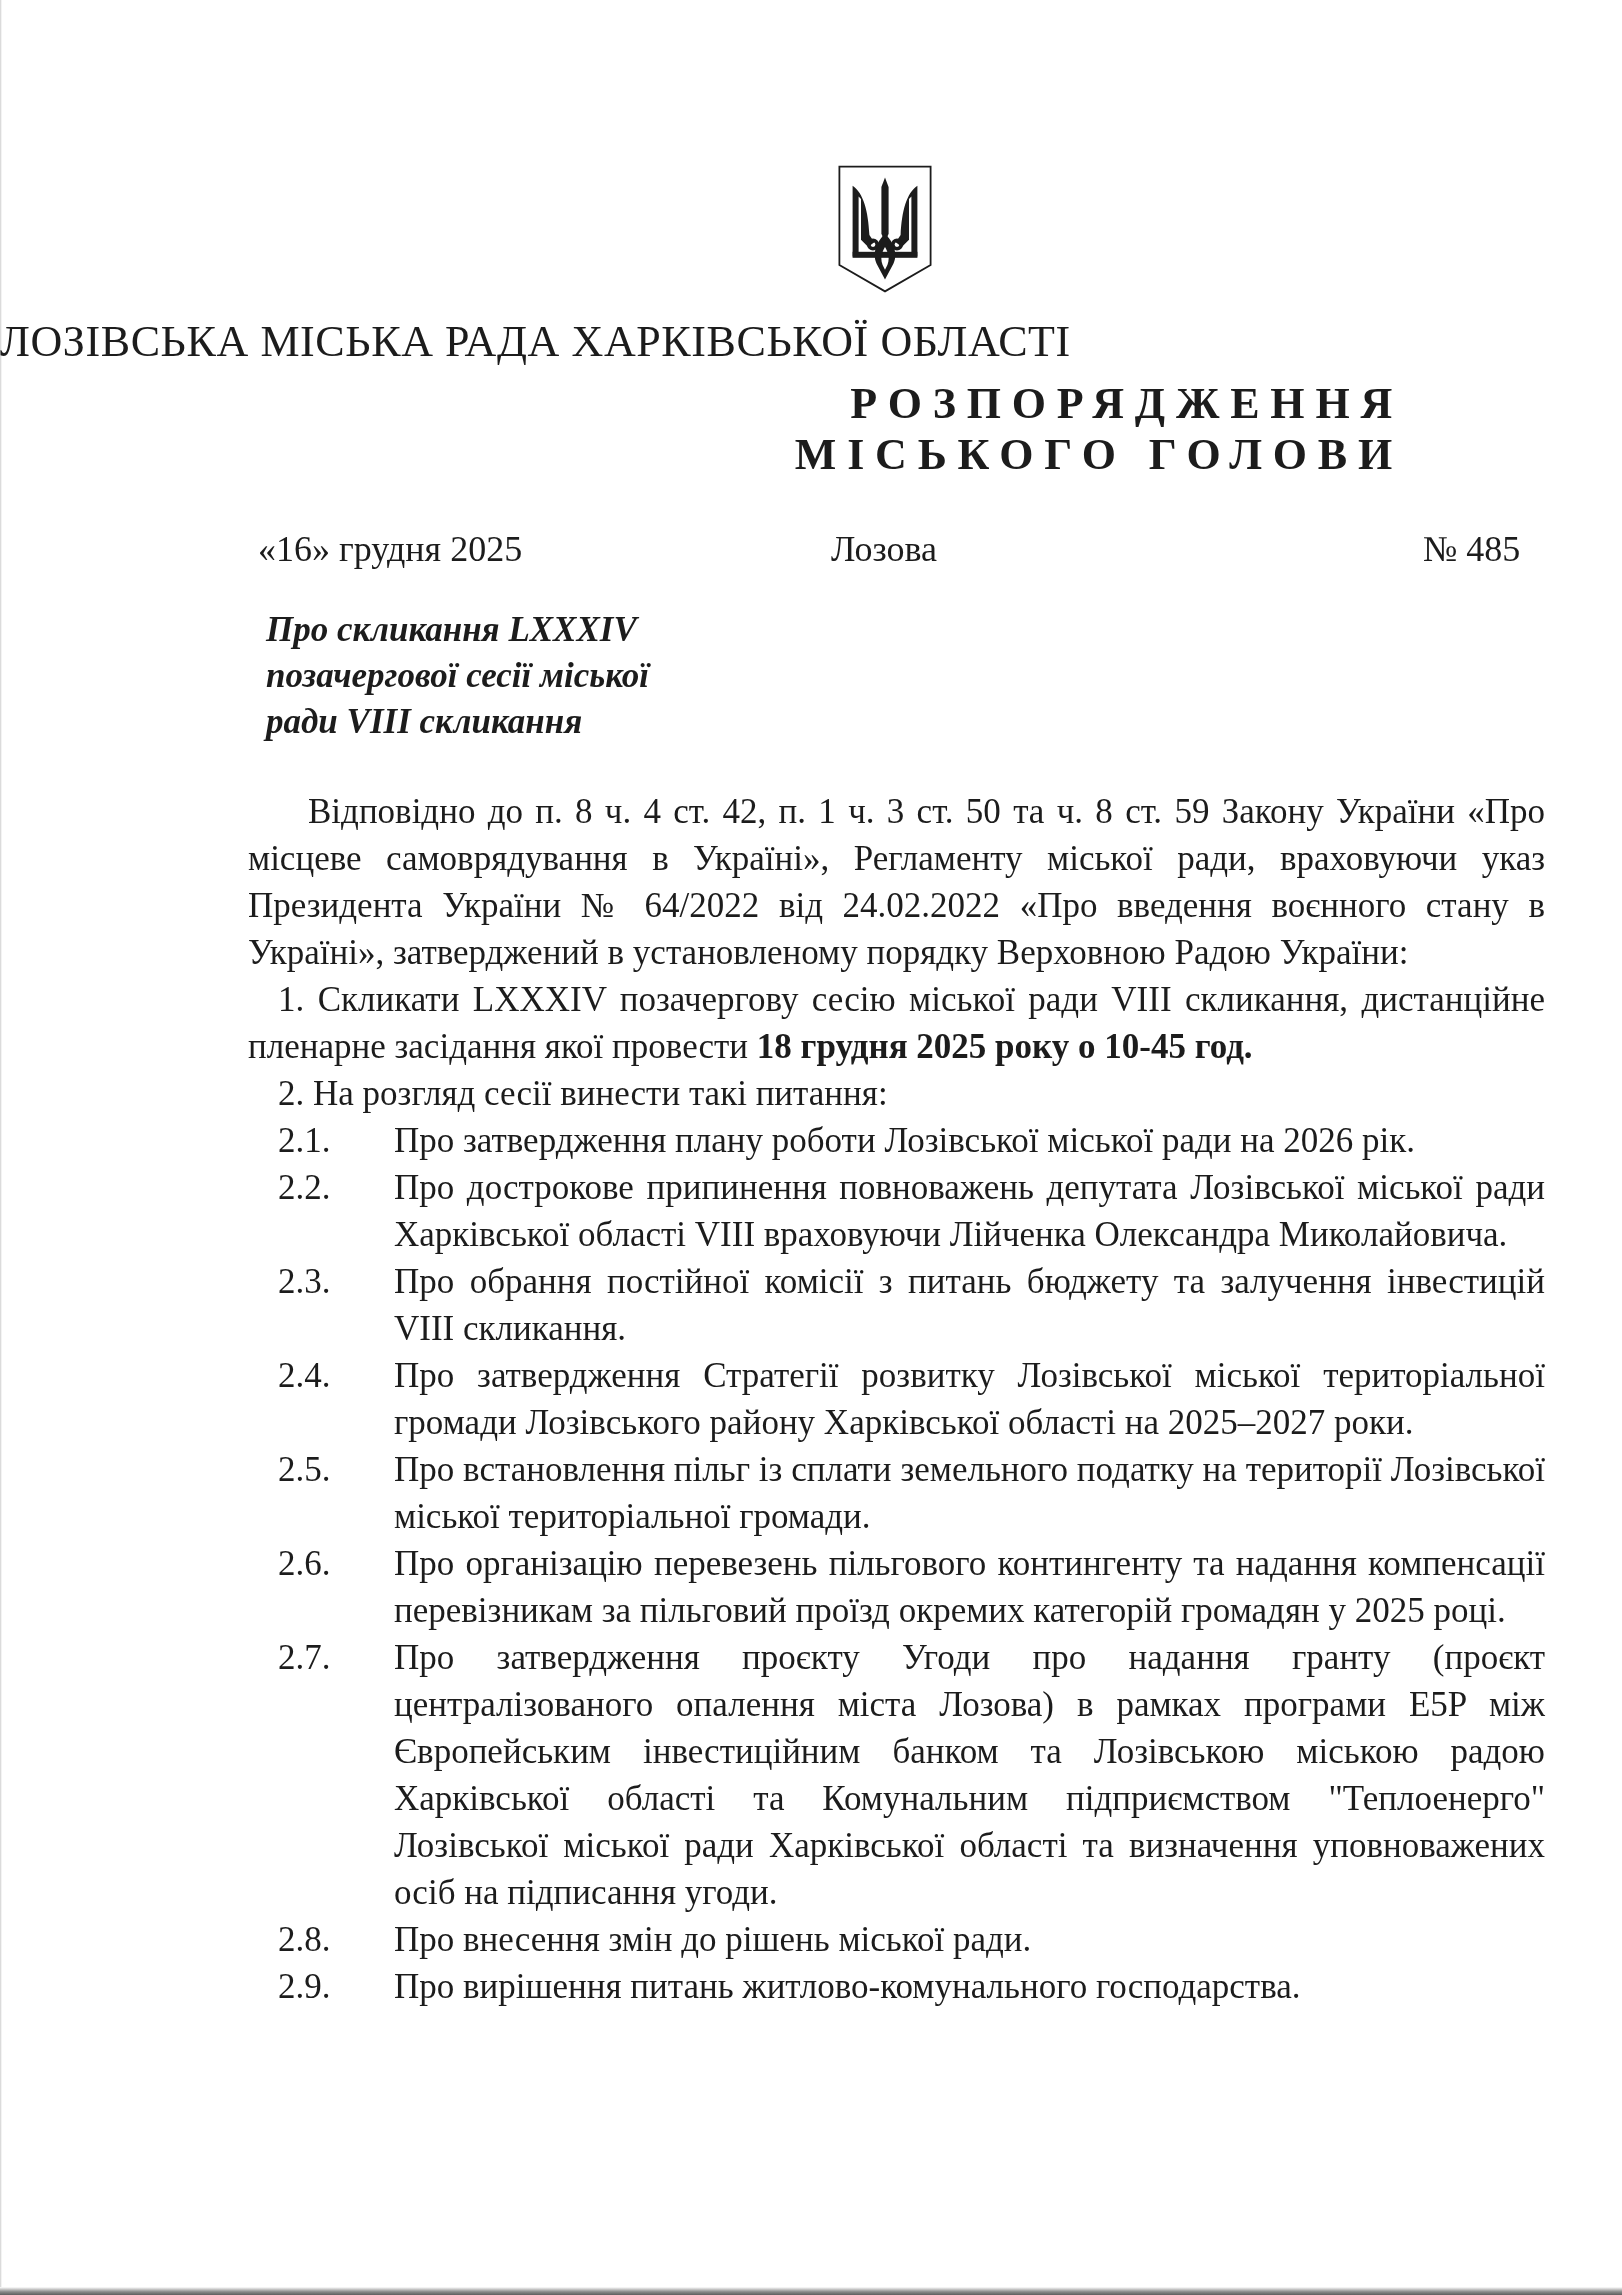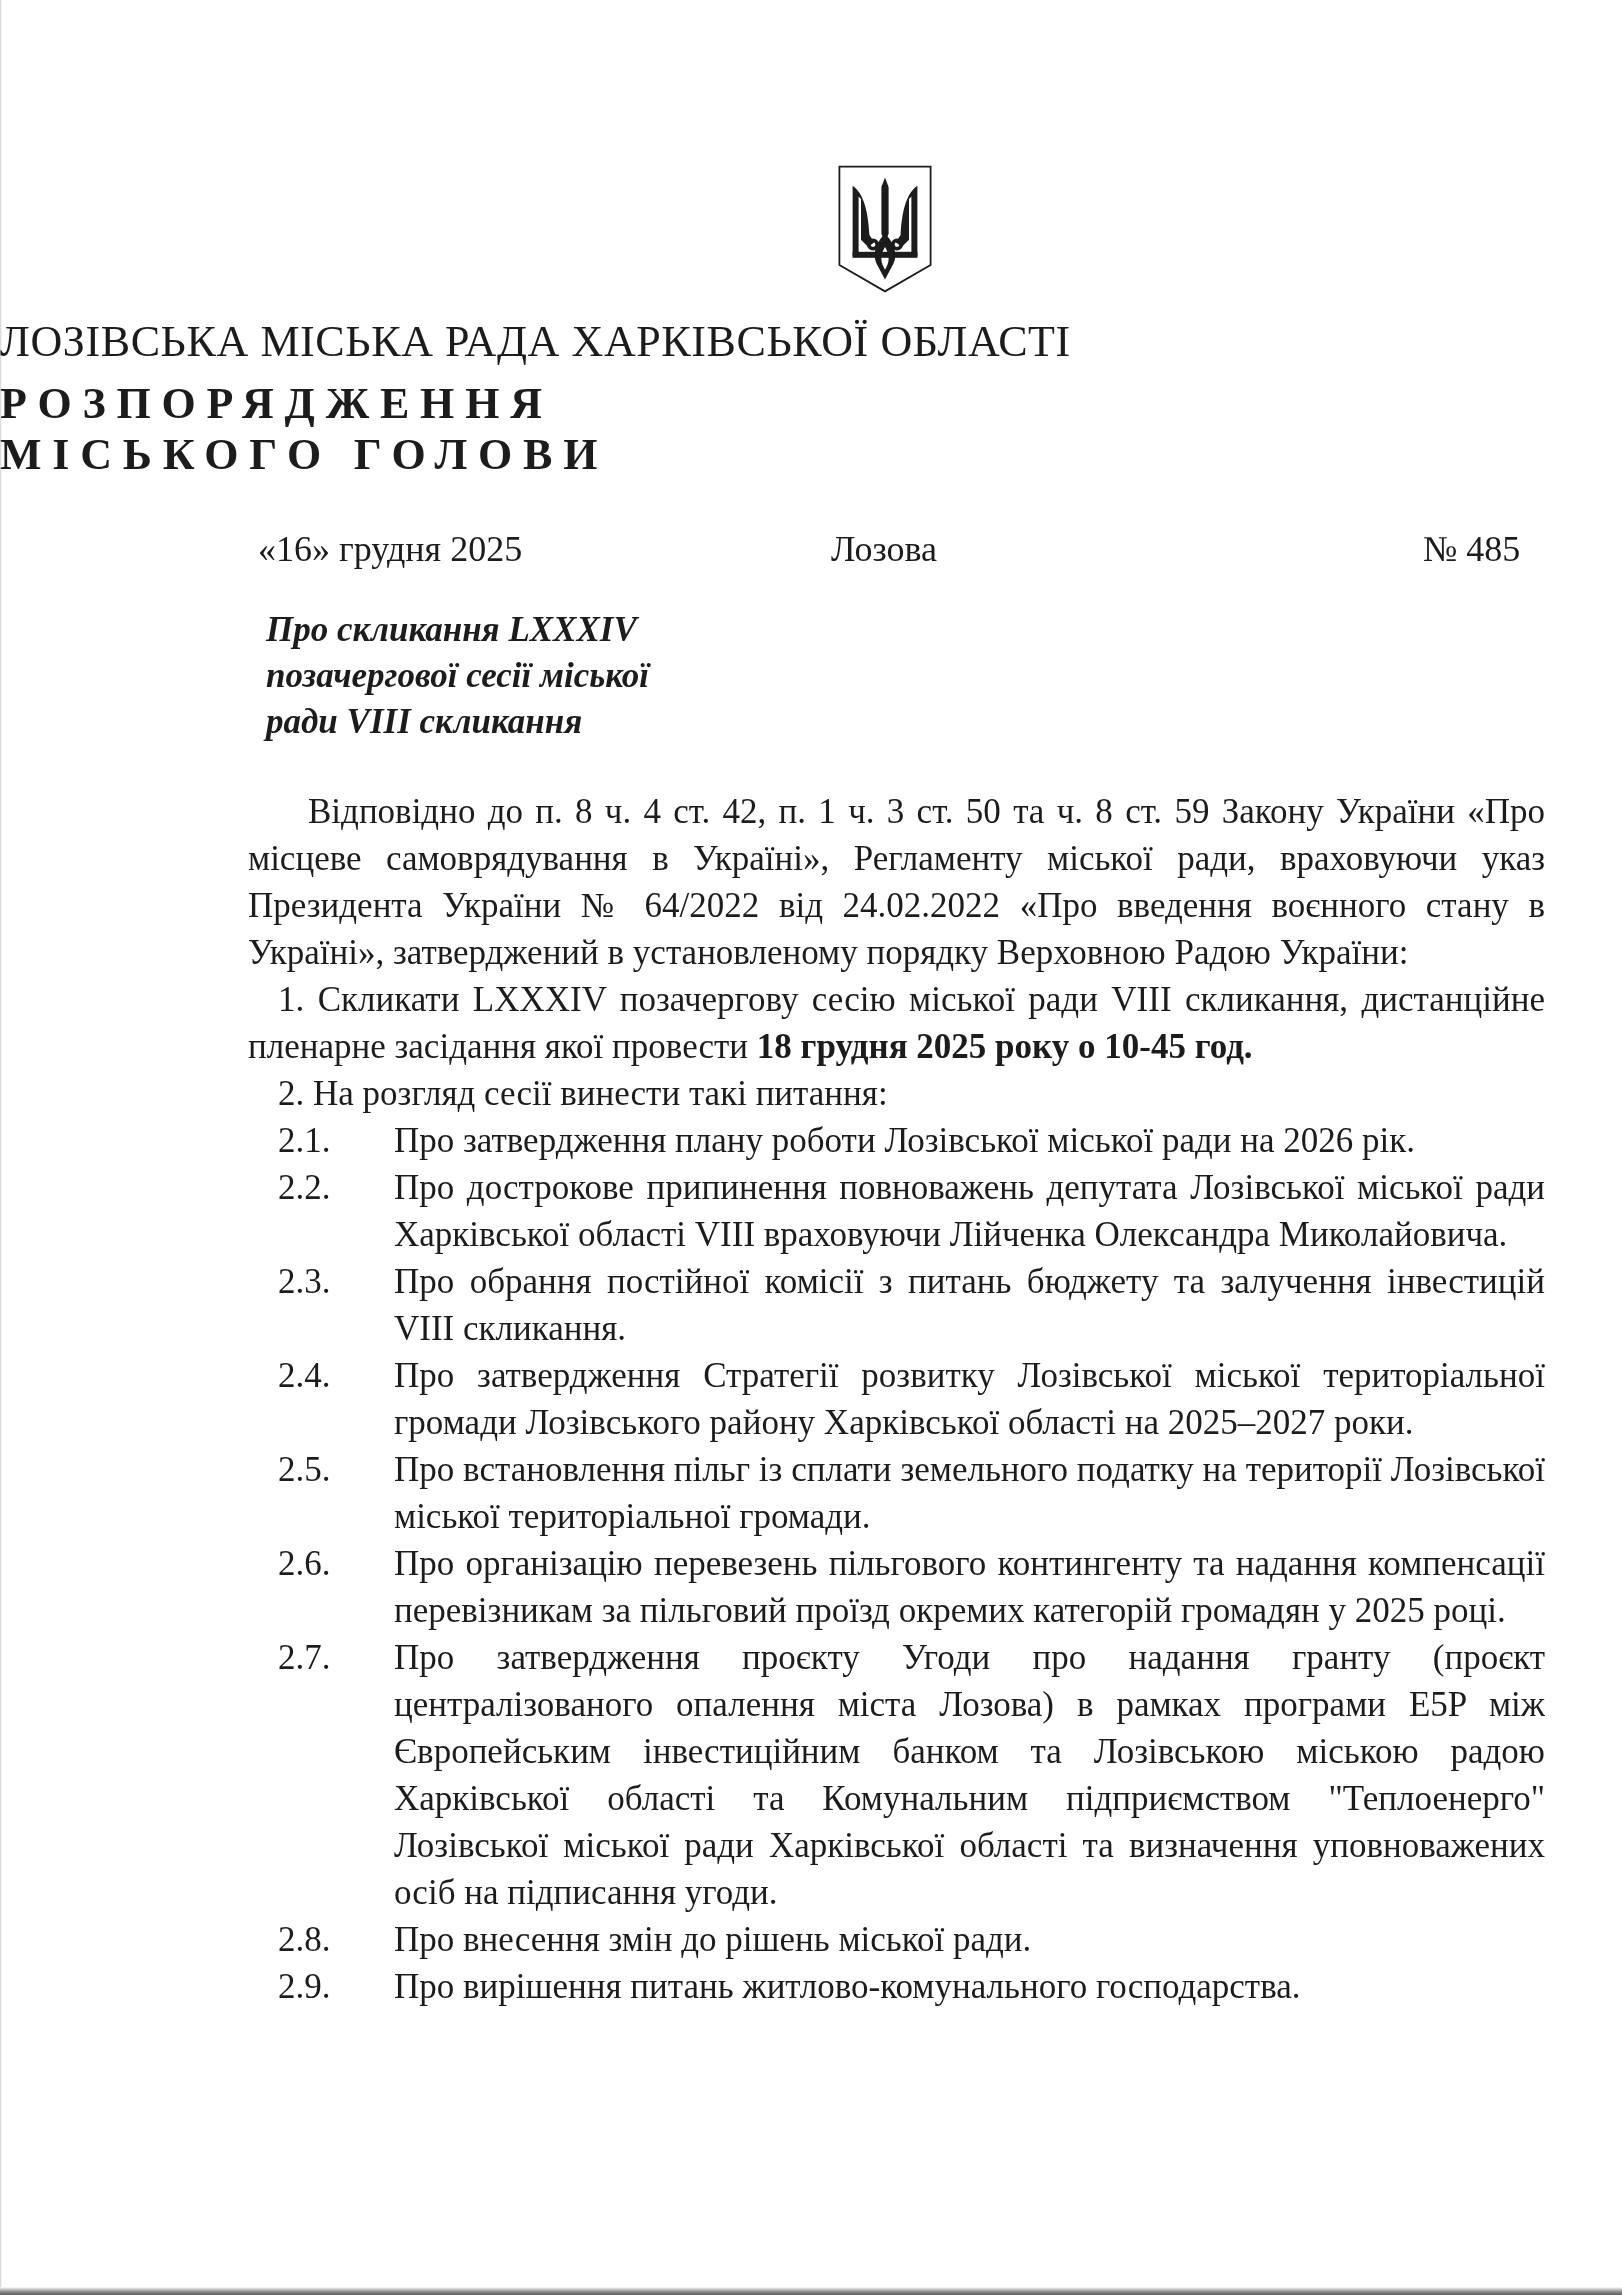--- a/index.html
+++ b/index.html
@@ -12,21 +12,21 @@
   .scan-left { position: absolute; left: 0; top: 0; width: 1.8px; height: 2295px; background: linear-gradient(90deg,#cfcfcf,#fff); }
   .scan-bottom { position: absolute; left: 0; bottom: 0; width: 1623px; height: 8.4px; background: linear-gradient(180deg,#ffffff,#8a8a8a 60%,#5e5e5e); }
 
   .emblem { position: absolute; left: 837px; top: 163px; width: 96px; height: 132px; }
 
   .org-title {
     position: absolute; left: 0; width: 1623px; top: 316px; 
     font-size: 44px; font-weight: normal; letter-spacing: 0.6px; white-space: nowrap;
   }
   .doc-type {
-    position: absolute; left: 0; width: 1403px; text-align: left;
+    position: absolute; left: 0; width: 1403px; text-align: right;
     font-size: 44px; font-weight: bold; letter-spacing: 10.8px; white-space: nowrap;
   }
   .doc-type.l1 { top: 378px; }
   .doc-type.l2 { top: 429px; }
 
   .meta-row { position: absolute; top: 528px; font-size: 36px; white-space: nowrap; }
   .meta-date { left: 258px; }
   .meta-city { left: 831px; }
   .meta-number { left: 1423px; text-align: right; }
 

